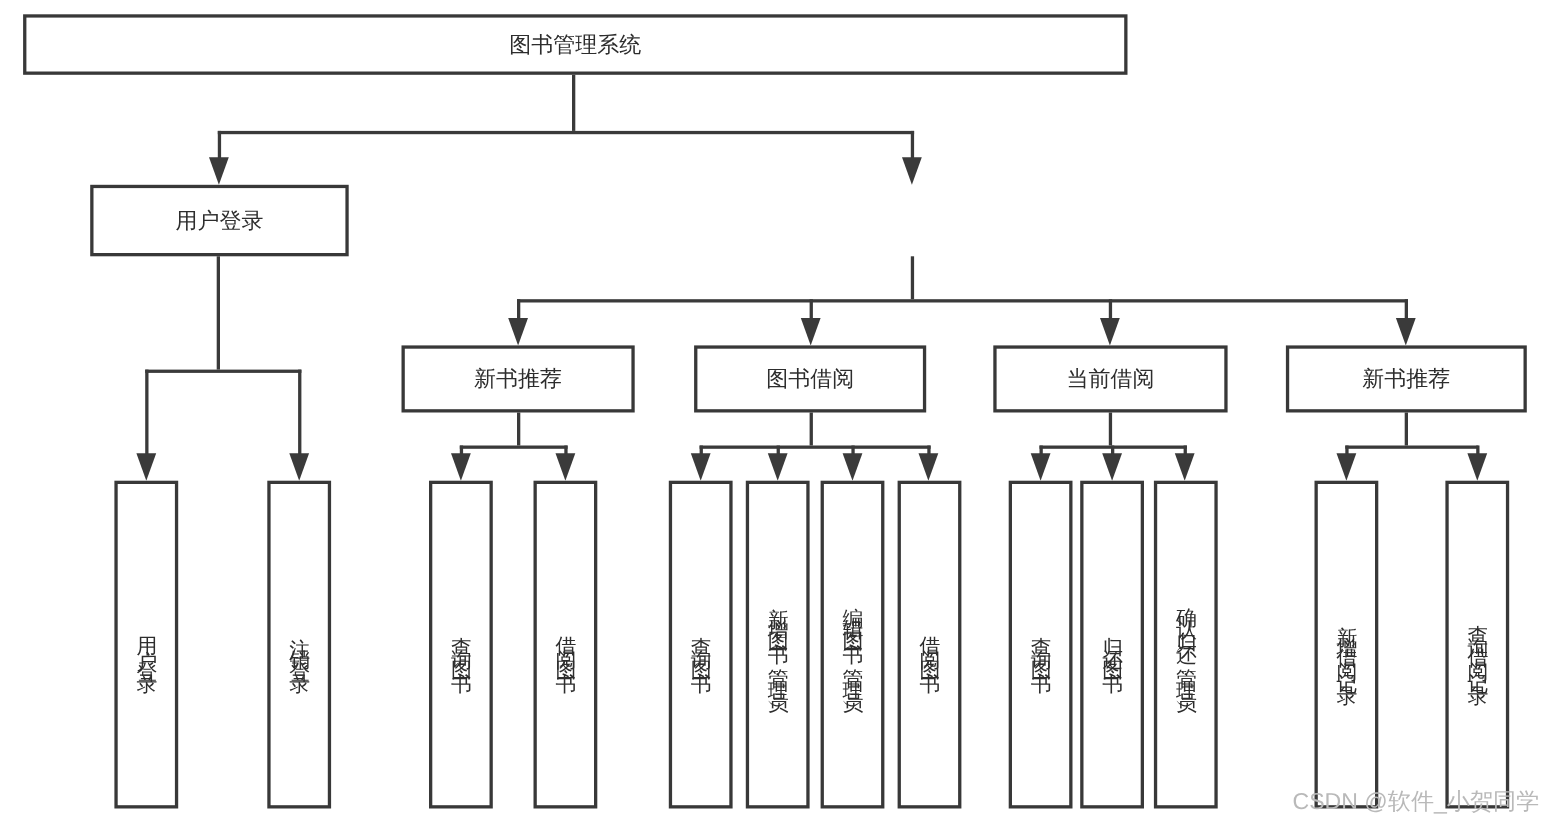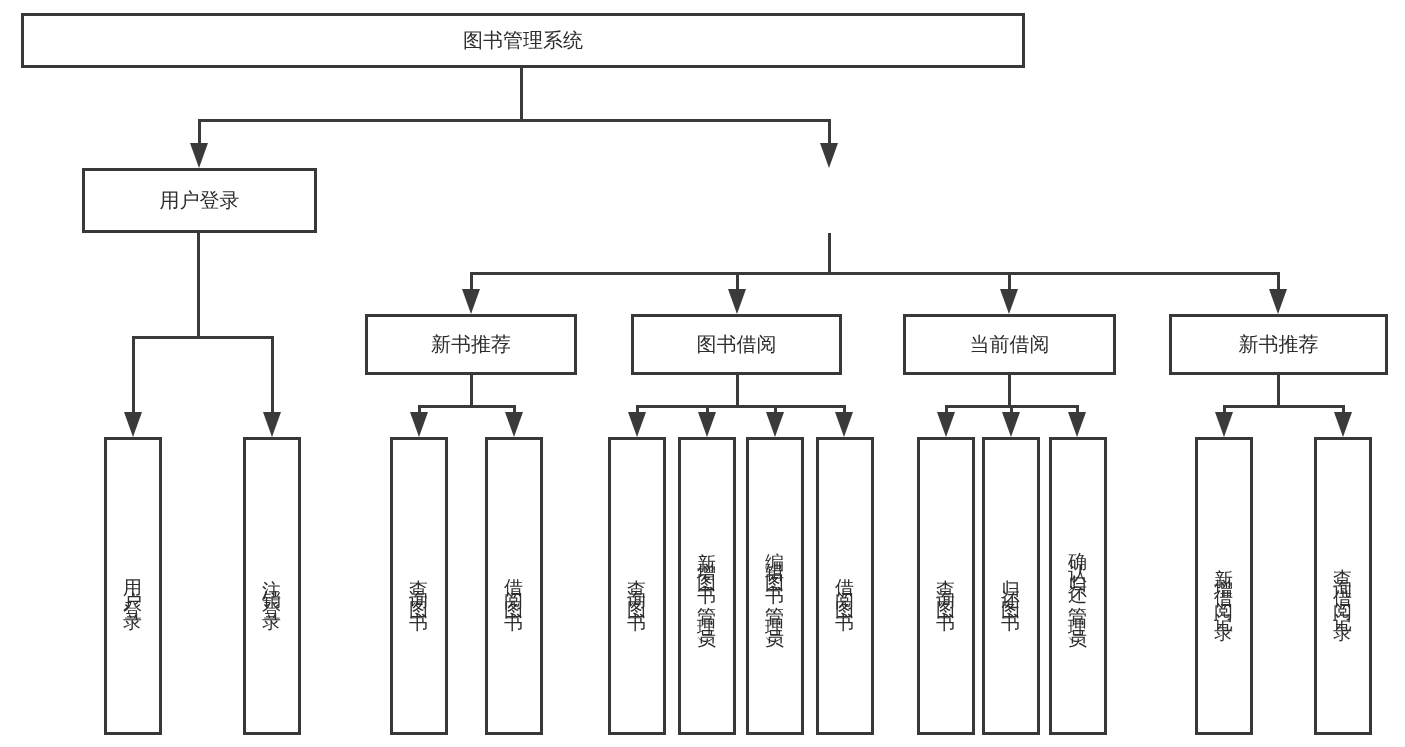--- a/index.html
+++ b/index.html
@@ -131,14 +131,15 @@
   <div class="vnode" style="left:746px;top:437px;width:58px;height:298px;">编辑图书（管理员）</div>
   <div class="vnode" style="left:816px;top:437px;width:58px;height:298px;">借阅图书</div>
 
   <div class="vnode" style="left:917px;top:437px;width:58px;height:298px;">查询图书</div>
   <div class="vnode" style="left:982px;top:437px;width:58px;height:298px;">归还图书</div>
   <div class="vnode" style="left:1049px;top:437px;width:58px;height:298px;">确认归还（管理员）</div>
 
   <div class="vnode" style="left:1195px;top:437px;width:58px;height:298px;">新增借阅记录</div>
   <div class="vnode" style="left:1314px;top:437px;width:58px;height:298px;">查询借阅记录</div>
 
+  <div class="watermark">CSDN @软件_小贺同学</div>
 
 </div>
 
 </body></html>

